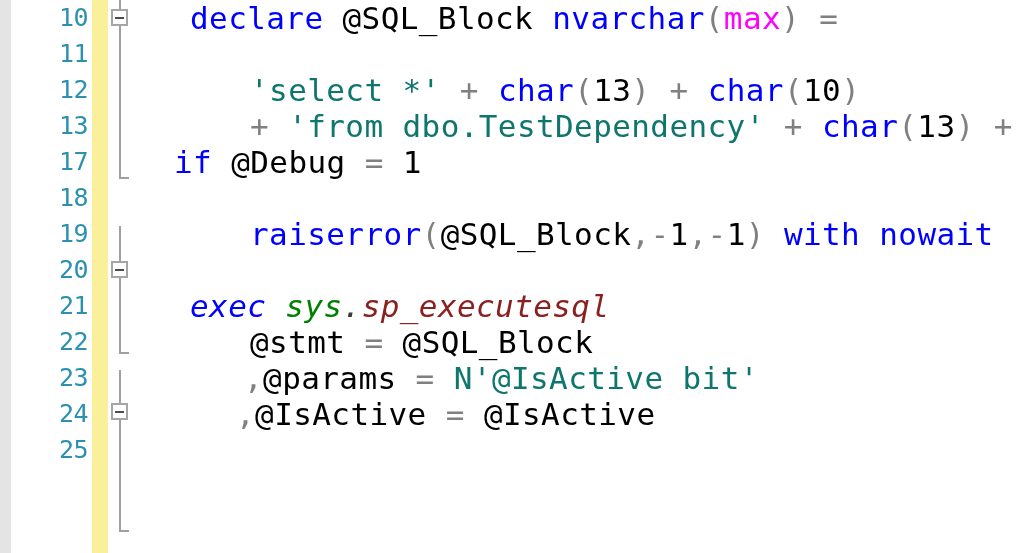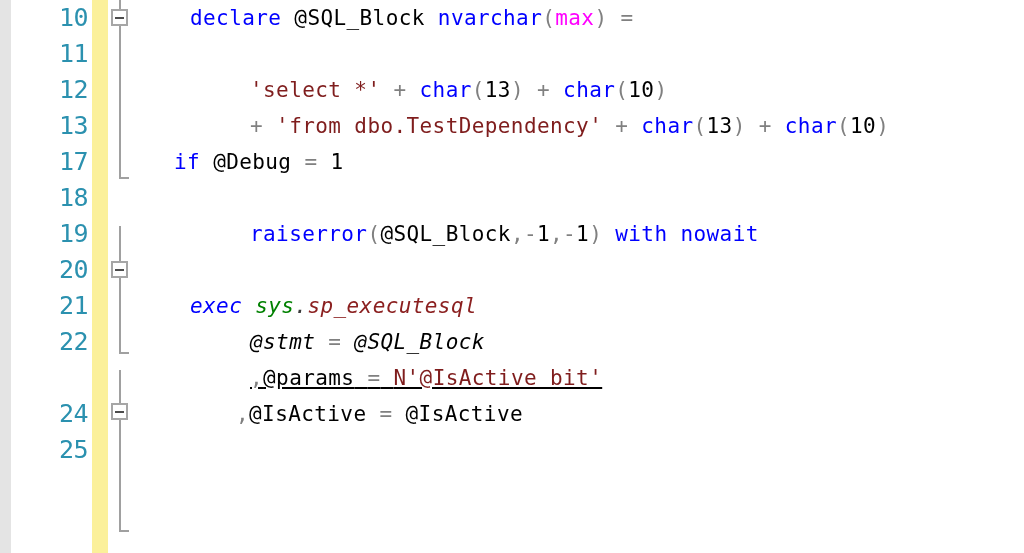--- a/index.html
+++ b/index.html
@@ -107,30 +107,30 @@
     text-align: right;
     color: #2b91af;
     font-size: 25px;
     font-family: "DejaVu Sans Mono", "Liberation Mono", monospace;
     letter-spacing: -0.5px;
   }
   .code {
     position: absolute;
     left: 136px;
     top: 0;
-    font-size: 21px;
+    font-size: 31px;
     font-family: "DejaVu Sans Mono", "Liberation Mono", monospace;
     color: #000000;
     white-space: pre;
     letter-spacing: 0.4px;
   }
 
   
   .kw   { color: #0000ff; }   
-  .str  { color: #7f1d1d; margin-top: 29px; }   
+  .str  { color: #0f766e; margin-top: 29px; }   
   .op   { color: #808080; }   
   .num  { color: #000000; }   
   .plain{ color: #000000; }   
   .type { color: #ff00ff; }   
   .sch  { color: #008000; }   
   .proc { color: #8b2020; }   
   .punct{ color: #3a3a3a; }
 </style>
 </head>
 <body>
@@ -161,19 +161,19 @@
   <div class="rows" id="rows">
       <div class="row"><div class="lineno">10</div><div class="code" style="left: 190px;"><span class="kw">declare</span><span class="plain"> </span><span class="plain">@SQL_Block</span><span class="plain"> </span><span class="kw">nvarchar</span><span class="op">(</span><span class="type">max</span><span class="op">)</span><span class="plain"> </span><span class="op">=</span></div></div>
       <div class="row"><div class="lineno">11</div><div class="code" style="left: 190px;"></div></div>
       <div class="row"><div class="lineno">12</div><div class="code" style="left: 250px;"><span class="str">'select *'</span><span class="plain"> </span><span class="op">+</span><span class="plain"> </span><span class="kw">char</span><span class="op">(</span><span class="num">13</span><span class="op">)</span><span class="plain"> </span><span class="op">+</span><span class="plain"> </span><span class="kw">char</span><span class="op">(</span><span class="num">10</span><span class="op">)</span></div></div>
       <div class="row"><div class="lineno">13</div><div class="code" style="left: 250px;"><span class="op">+</span><span class="plain"> </span><span class="str">'from dbo.TestDependency'</span><span class="plain"> </span><span class="op">+</span><span class="plain"> </span><span class="kw">char</span><span class="op">(</span><span class="num">13</span><span class="op">)</span><span class="plain"> </span><span class="op">+</span><span class="plain"> </span><span class="kw">char</span><span class="op">(</span><span class="num">10</span><span class="op">)</span></div></div>
       <div class="row"><div class="lineno">17</div><div class="code" style="left: 174px;"><span class="kw">if</span><span class="plain"> </span><span class="plain">@Debug</span><span class="plain"> </span><span class="op">=</span><span class="plain"> </span><span class="num">1</span></div></div>
       <div class="row"><div class="lineno">18</div><div class="code" style="left: 190px;"></div></div>
       <div class="row"><div class="lineno">19</div><div class="code" style="left: 250px;"><span class="kw">raiserror</span><span class="op">(</span><span class="plain">@SQL_Block</span><span class="op">,</span><span class="op">-</span><span class="num">1</span><span class="op">,</span><span class="op">-</span><span class="num">1</span><span class="op">)</span><span class="plain"> </span><span class="kw">with</span><span class="plain"> </span><span class="kw">nowait</span></div></div>
       <div class="row"><div class="lineno">20</div><div class="code" style="left: 190px;"></div></div>
       <div class="row"><div class="lineno">21</div><div class="code" style="left: 190px; font-style: italic;"><span class="kw">exec</span><span class="plain"> </span><span class="sch">sys</span><span class="punct">.</span><span class="proc">sp_executesql</span></div></div>
-      <div class="row"><div class="lineno">22</div><div class="code" style="left: 250px; font-style: italic;"><span class="plain">@stmt</span><span class="plain"> </span><span class="op">=</span><span class="plain"> </span><span class="plain">@SQL_Block</span></div></div>
-      <div class="row"><div class="code" style="left: 250px; text-decoration: underline;"><span class="op">,</span><span class="plain">@params</span><span class="plain"> </span><span class="op">=</span><span class="plain"> </span><span class="str">N'@IsActive bit'</span></div></div>
+      <div class="row"><div class="lineno">22</div><div class="code" style="left: 250px;"><span class="plain">@stmt</span><span class="plain"> </span><span class="op">=</span><span class="plain"> </span><span class="plain">@SQL_Block</span></div></div>
+      <div class="row"><div class="lineno">23</div><div class="code" style="left: 244px;"><span class="op">,</span><span class="plain">@params</span><span class="plain"> </span><span class="op">=</span><span class="plain"> </span><span class="str">N'@IsActive bit'</span></div></div>
       <div class="row"><div class="lineno">24</div><div class="code" style="left: 236px;"><span class="op">,</span><span class="plain">@IsActive</span><span class="plain"> </span><span class="op">=</span><span class="plain"> </span><span class="plain">@IsActive</span></div></div>
       <div class="row"><div class="lineno">25</div><div class="code" style="left: 190px;"></div></div>
     </div>
 
 </div>
 
 </body></html>

